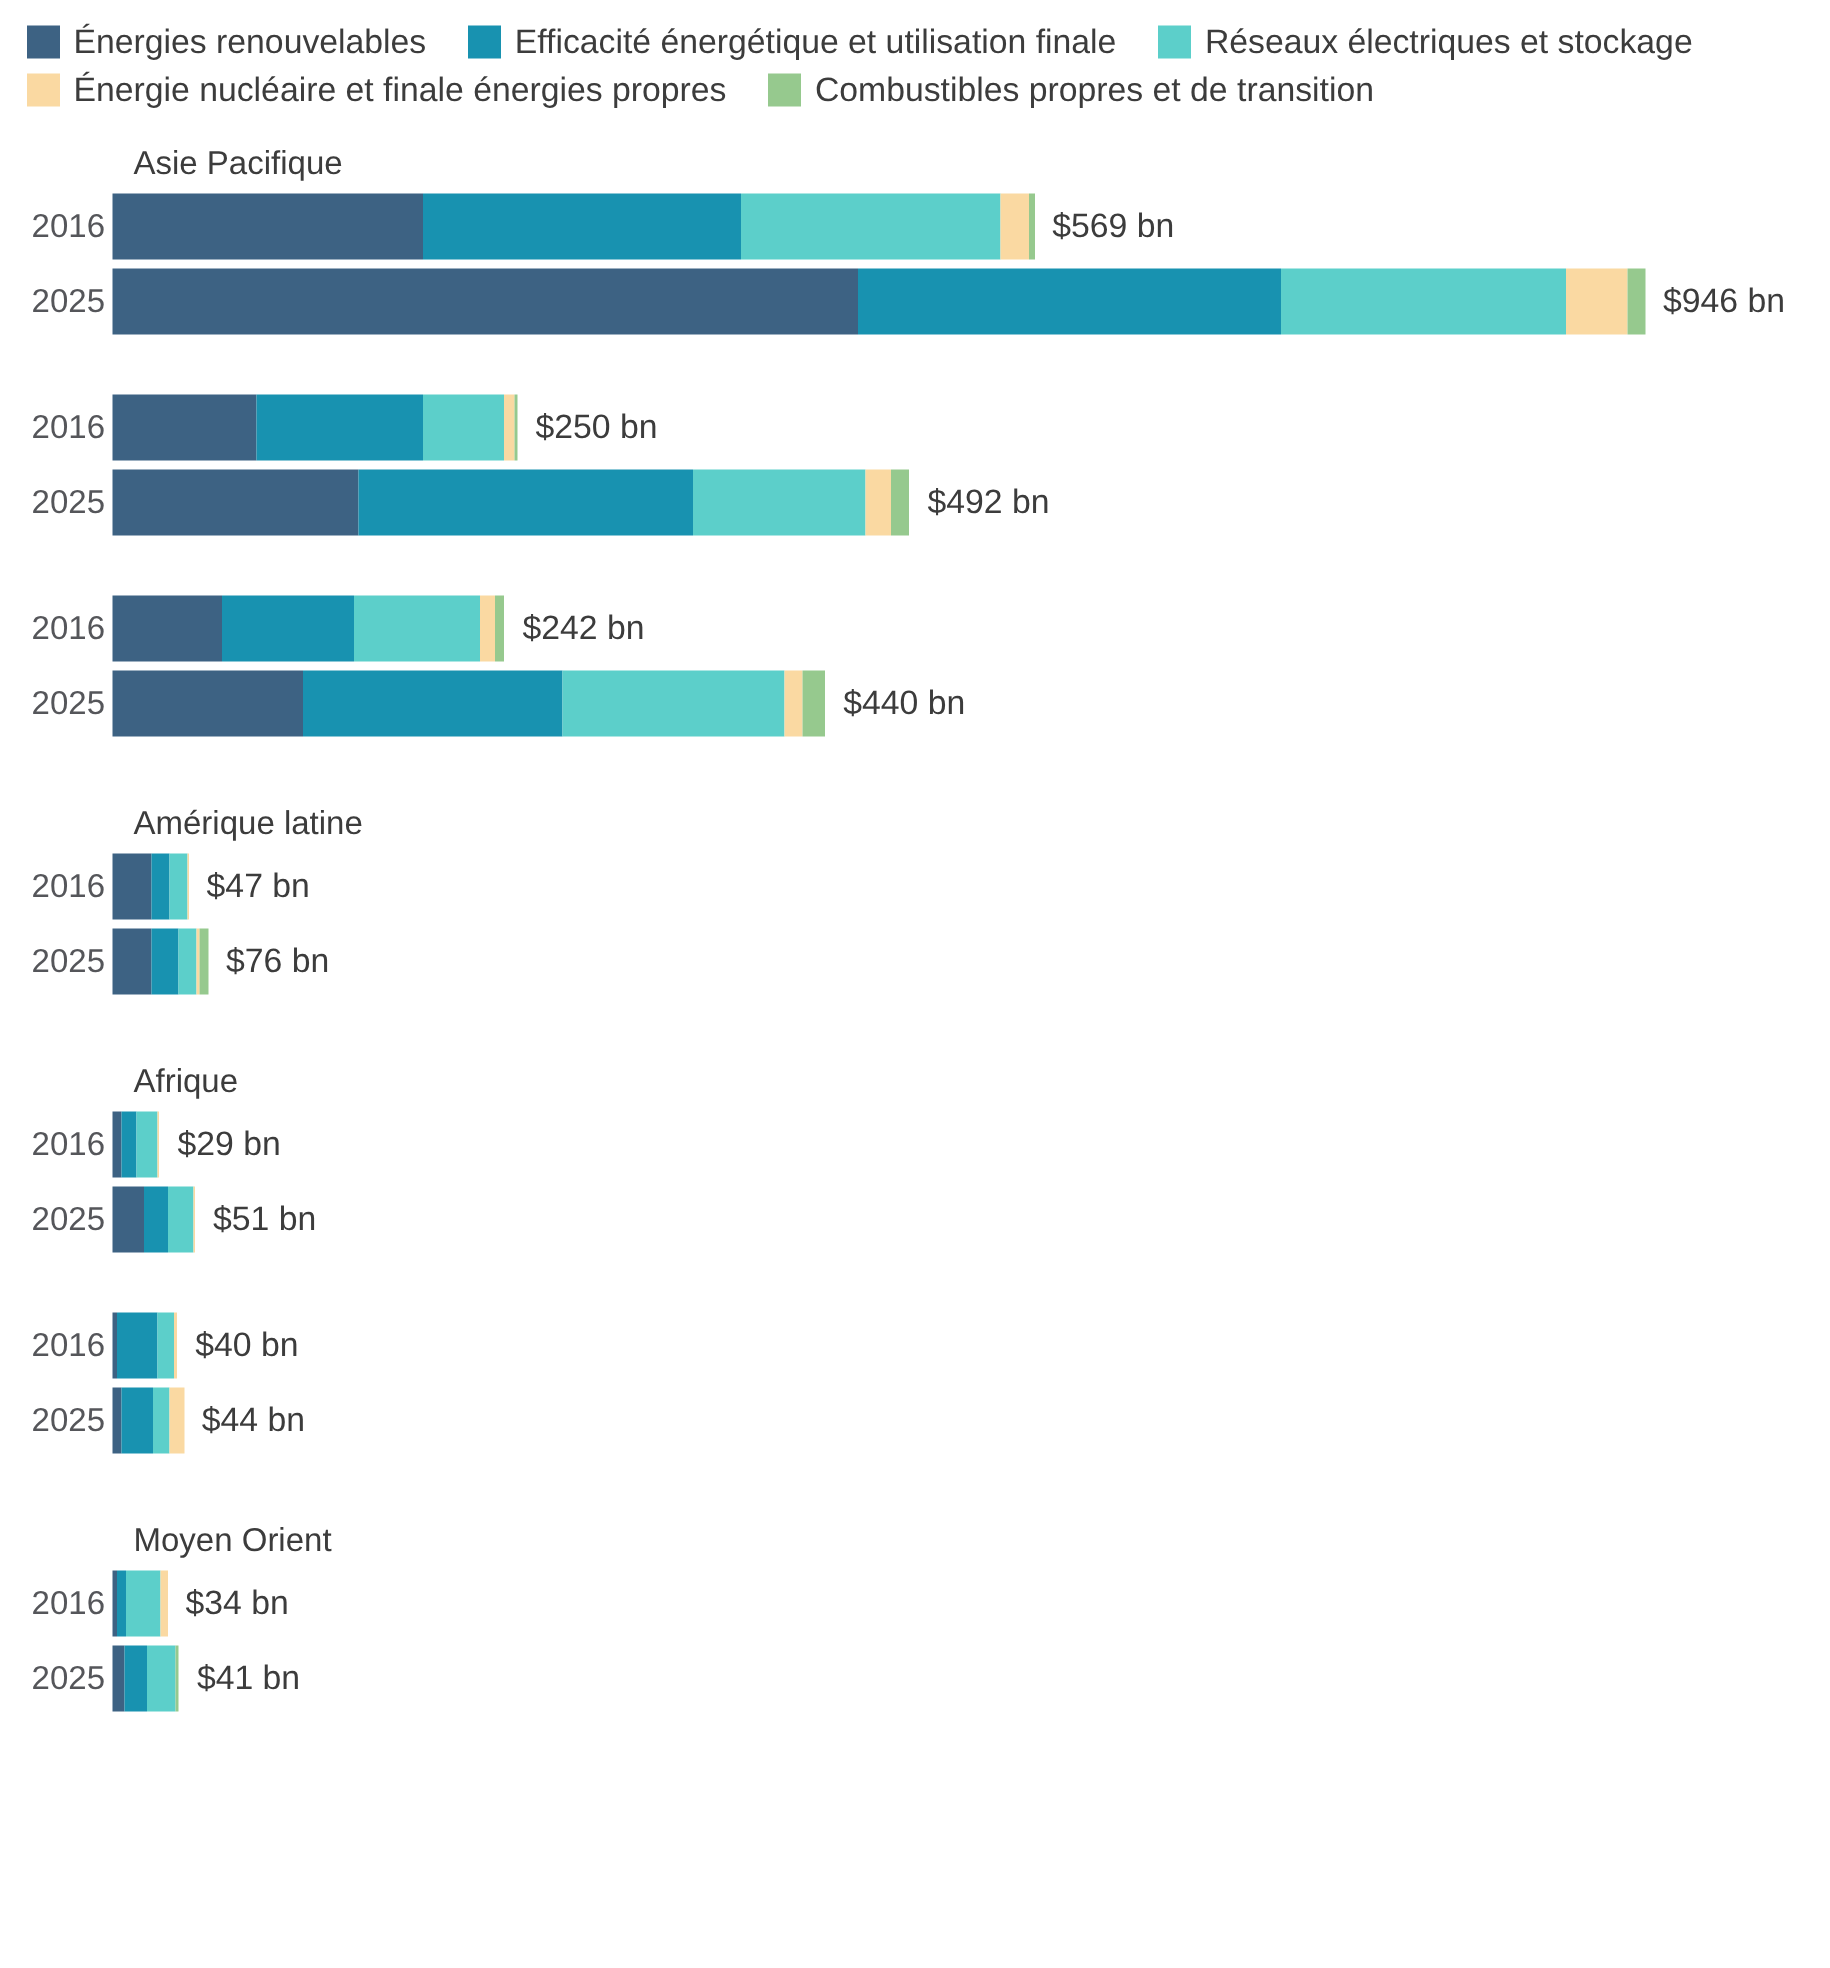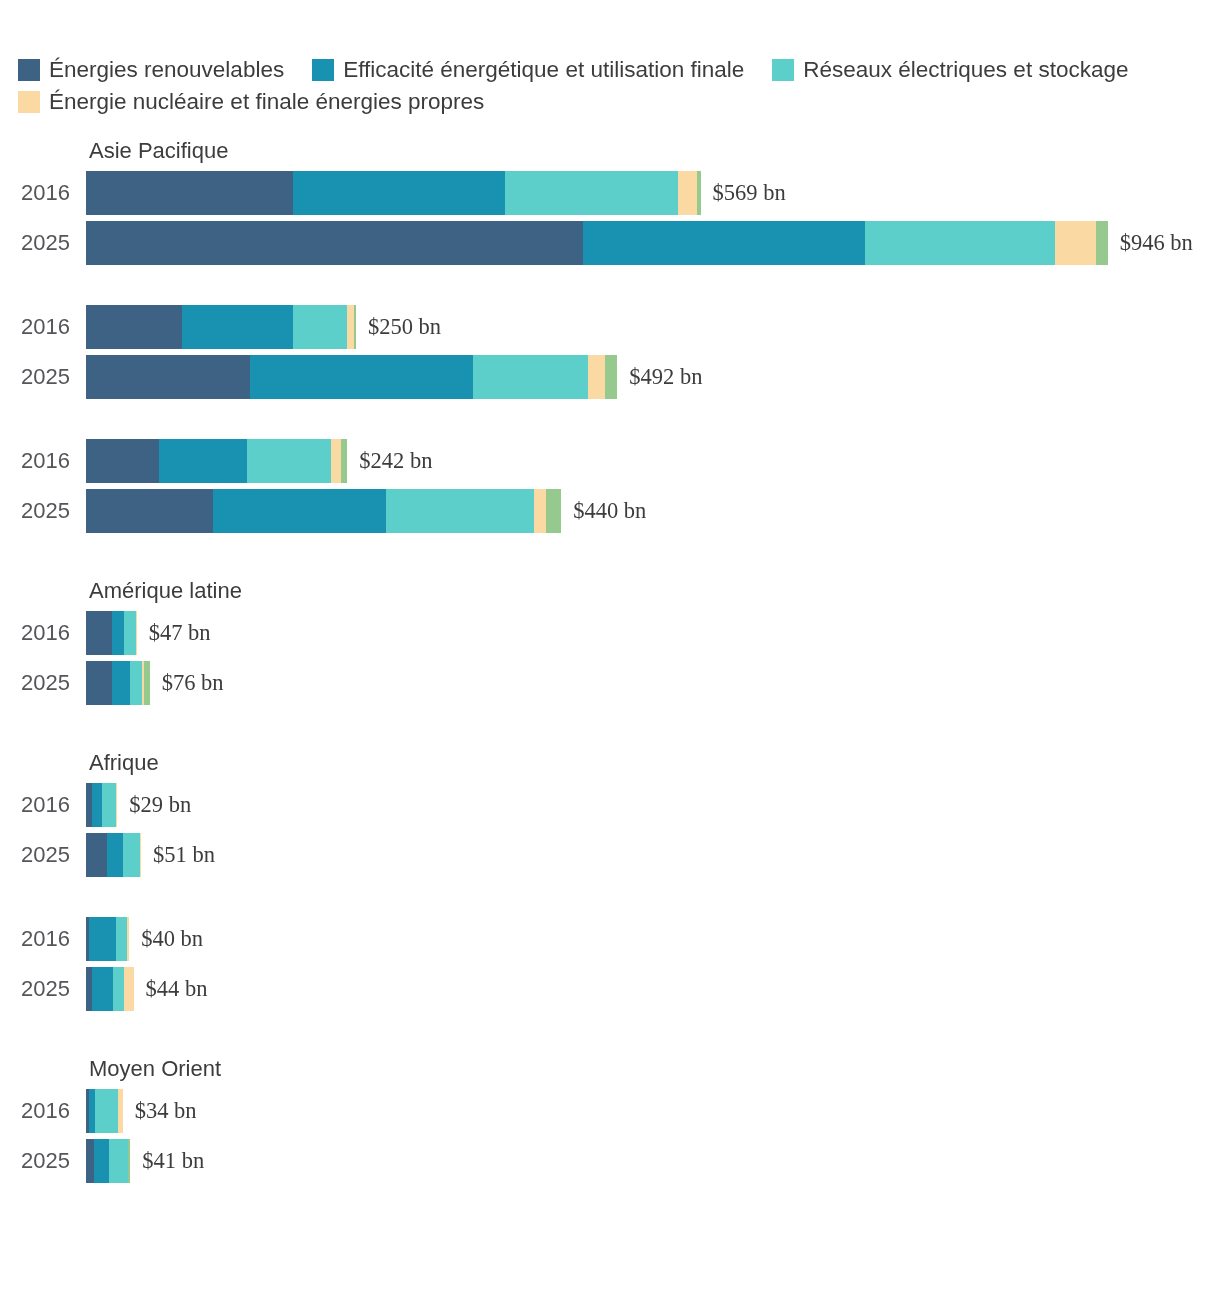--- a/index.html
+++ b/index.html
@@ -12,21 +12,20 @@
     height: 1312px;
     font-family: "Liberation Sans", sans-serif;
     color: #333333;
     overflow: hidden;
     position: relative;
   }
 
   
   #legend {
     padding: 12px 0 0 18px;
-    margin-top: 42px;
   }
   .legend-row {
     display: flex;
     align-items: center;
     height: 32px;
   }
   .legend-item {
     display: flex;
     align-items: center;
     margin-right: 28px;
@@ -61,41 +60,40 @@
   }
   .bar-row {
     display: flex;
     align-items: center;
     height: 46px;
     margin-bottom: 4px;
   }
   .row-label {
     width: 70px;
     text-align: right;
-    padding-right: 16px;
+    padding-right: 5px;
     font-size: 22px;
     color: #55565a;
     flex: 0 0 auto;
     line-height: 1;
   }
   .bar {
     display: flex;
     height: 44px;
     flex: 0 0 auto;
   }
   .seg {
     height: 100%;
   }
   .bar-value {
     font-size: 22.5px;
     color: #3c3c3c;
     margin-left: 12px;
     white-space: nowrap;
     line-height: 1;
-    font-family: Liberation Serif, serif;
   }
   .group-gap {
     height: 34px;
   }
 </style>
 </head>
 <body>
 
 <div id="legend">
   <div class="legend-row">
@@ -109,20 +107,24 @@
     </div>
     <div class="legend-item">
       <span class="legend-swatch" style="background: rgb(92, 207, 202);"></span>
       <span class="legend-label">Réseaux électriques et stockage</span>
     </div>
   </div>
   <div class="legend-row">
     <div class="legend-item">
       <span class="legend-swatch" style="background: rgb(250, 217, 162);"></span>
       <span class="legend-label">Énergie nucléaire et finale énergies propres</span>
+    </div>
+    <div class="legend-item">
+      <span class="legend-swatch" style="background: rgb(150, 201, 142);"></span>
+      <span class="legend-label">Combustibles propres et de transition</span>
     </div>
   </div>
 </div>
 
 <div id="chart">
     <div class="group">
       <div class="group-title">Asie Pacifique</div>
       <div class="bar-row">
         <div class="row-label">2016</div>
         <div class="bar">

